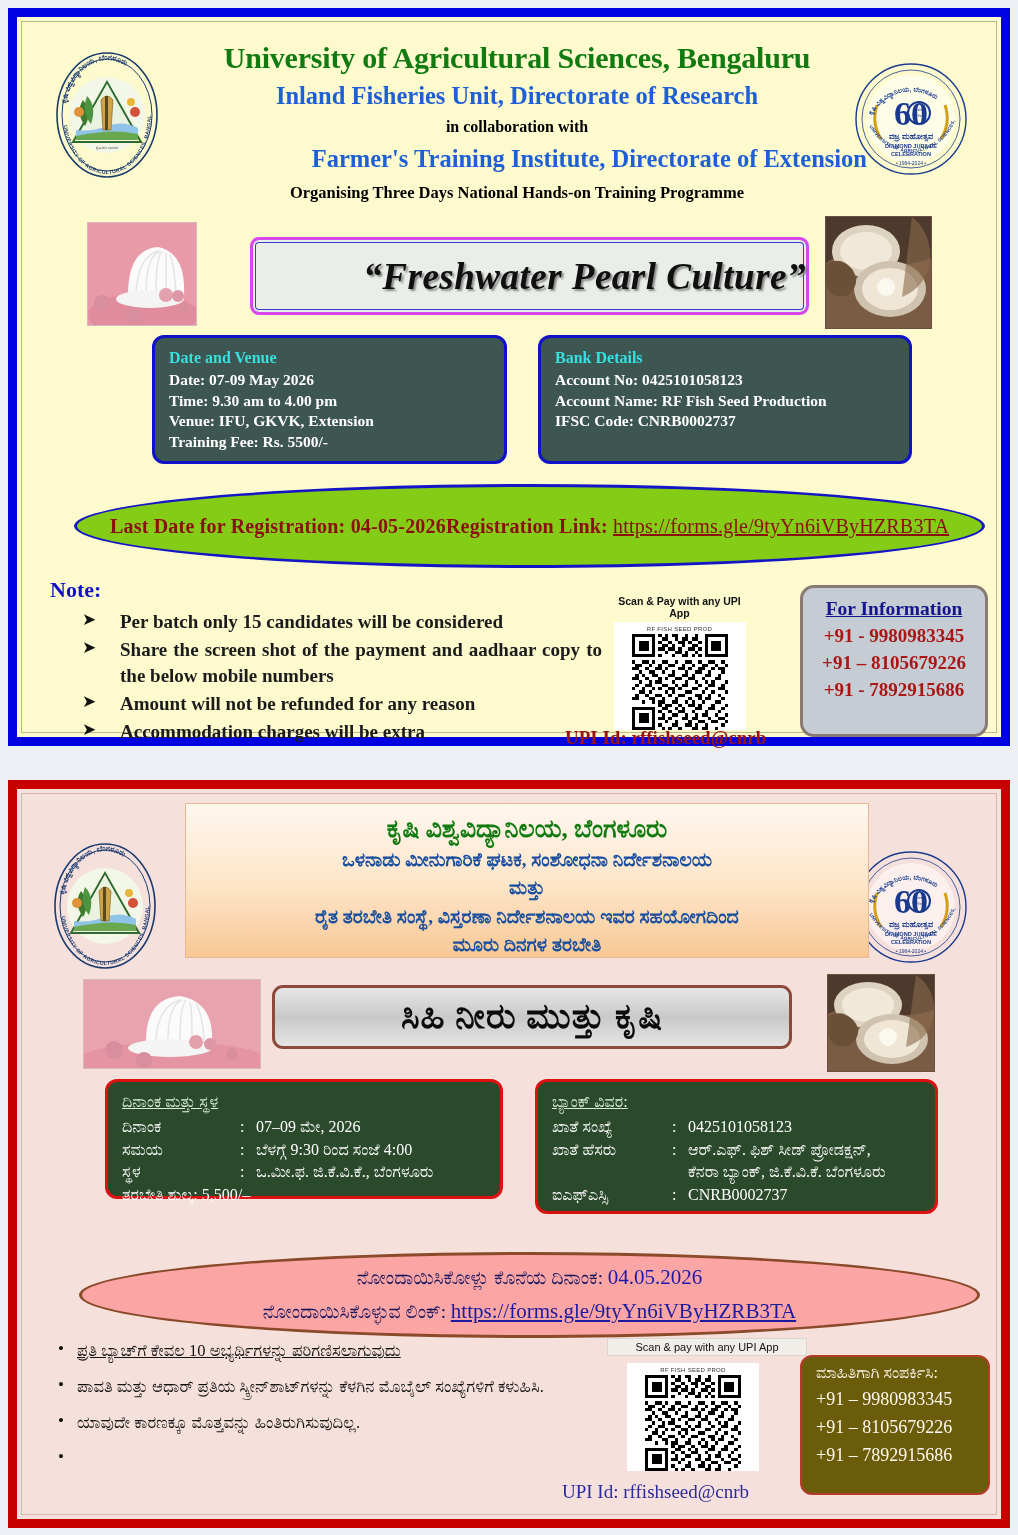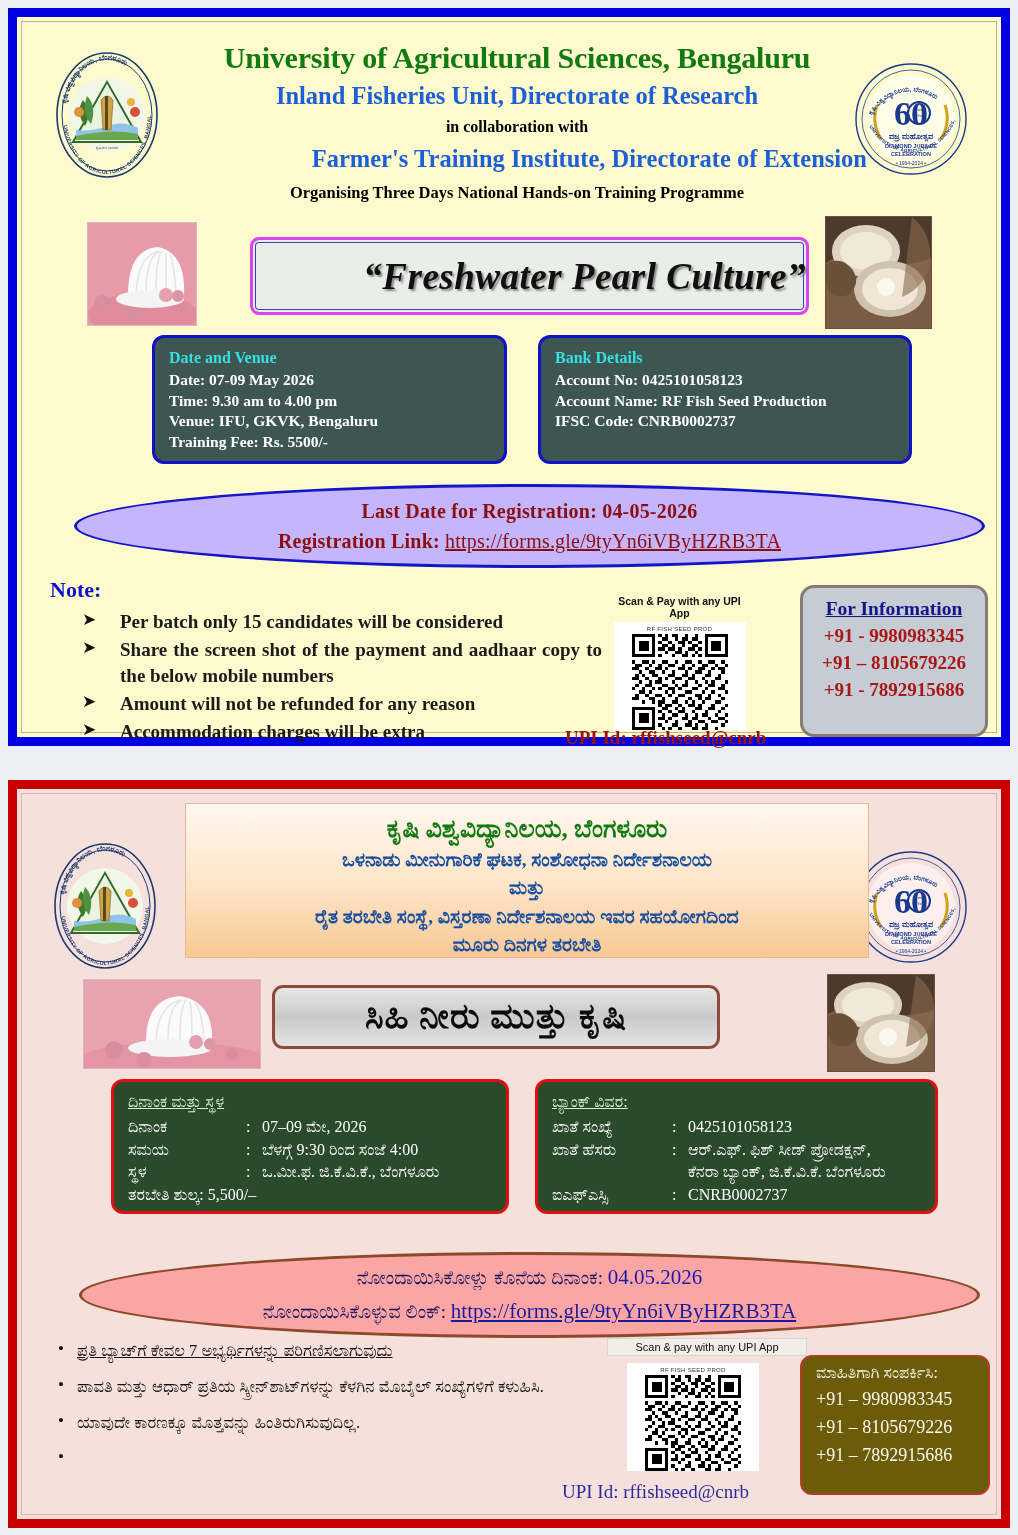--- a/index.html
+++ b/index.html
@@ -56,22 +56,22 @@
     font-size:15.5px;font-weight:bold;line-height:1.33;
   }
   .infobox .head{color:#36e0e0;font-size:16px;margin-bottom:2px;}
   #box-date{left:135px;top:318px;width:355px;height:129px;}
   #box-bank{left:521px;top:318px;width:374px;height:129px;}
   #box-bank .indent{padding-left:98px;}
 
   .ellipse{
     position:absolute;left:57px;top:467px;width:905px;height:78px;
     border:3px solid #1515c8;border-radius:50%;
-    background:#c4b5fd;
-    display:flex;flex-direction:column;align-items:center;justify-content:center;
+    background:#84cc16;
+    display:flex;align-items:center;justify-content:center;
   }
   .ellipse div{font-size:20px;font-weight:bold;color:#8b0e10;letter-spacing:.2px;line-height:1.5;}
   .ellipse .lnk{text-decoration:underline;font-weight:normal;}
 
   .note-label{position:absolute;left:33px;top:560px;font-size:22px;font-weight:bold;color:#1111cc;}
   .notes{position:absolute;left:65px;top:592px;width:520px;}
   .note-item{display:flex;align-items:flex-start;margin-bottom:3px;}
   .note-item .arw{width:30px;flex:0 0 30px;color:#111;font-size:17px;line-height:1.33;}
   .note-item .txt{font-size:19px;font-weight:bold;color:#1b1b1b;line-height:1.33;
       text-align:justify;text-justify:inter-word;margin-left:8px;}
@@ -109,34 +109,34 @@
   }
   .k-hdr .k1{font-size:25px;font-weight:bold;color:#117a11;line-height:1.35;}
   .k-hdr .k2{font-size:19px;font-weight:bold;color:#1a4fa0;line-height:1.5;}
 
   .k-img-shell{position:absolute;left:66px;top:190px;width:178px;height:90px;
      border:1px solid #d8b8c0;box-sizing:border-box;overflow:hidden;}
   .k-img-oyster{position:absolute;right:66px;top:185px;width:108px;height:98px;
      border:1px solid #6a5040;box-sizing:border-box;overflow:hidden;}
 
   .k-title{
-    position:absolute;left:255px;top:196px;width:448px;height:64px;
+    position:absolute;left:255px;top:196px;width:520px;height:64px;
     border:3px solid #8d4a3a;border-radius:11px;
     background:linear-gradient(180deg,#e7e7e7 0%,#c9c9c9 50%,#e4e4e4 100%);
     display:flex;align-items:center;justify-content:center;box-sizing:border-box;
   }
   .k-title span{font-size:35px;font-weight:bold;color:#0b0b0b;letter-spacing:1px;}
 
   .k-infobox{
     position:absolute;background:#2b4a2b;border:3px solid #dd1111;border-radius:12px;
     box-sizing:border-box;padding:9px 0 8px 14px;color:#ffffff;
     font-size:16px;line-height:1.4;
   }
   .k-infobox .head{color:#d8f0d8;text-decoration:underline;margin-bottom:3px;}
-  #k-box-date{left:94px;top:290px;width:398px;height:135px;}
+  #k-box-date{left:88px;top:290px;width:398px;height:120px;}
   #k-box-bank{left:518px;top:290px;width:403px;height:135px;}
   .k-row{display:flex;}
   .k-row .lbl{width:118px;flex:0 0 118px;}
   .k-row .col{width:16px;flex:0 0 16px;}
   #k-box-bank .k-row .lbl{width:120px;flex:0 0 120px;}
   .k-indent{padding-left:136px;}
 
   .k-ellipse{
     position:absolute;left:62px;top:463px;width:895px;height:80px;
     border:3px solid #8b4a2a;border-radius:50%;
@@ -273,21 +273,21 @@
     </div>
 
     <div class="title-banner">
       <span>“Freshwater Pearl Culture”</span>
     </div>
 
     <div class="infobox" id="box-date">
       <div class="head">Date and Venue</div>
       <div>Date: 07-09 May 2026</div>
       <div>Time: 9.30 am to 4.00 pm</div>
-      <div>Venue: IFU, GKVK, Bengaluru</div>
+      <div>Venue: IFU, GKVK, Extension</div>
       <div>Training Fee: Rs. 5500/-</div>
     </div>
 
     <div class="infobox" id="box-bank">
       <div class="head">Bank Details</div>
       <div>Account No: 0425101058123</div>
       <div>Account Name: RF Fish Seed Production</div>
       <div>IFSC Code: CNRB0002737</div>
     </div>
 
@@ -686,21 +686,21 @@
         <span>ನೋಂದಾಯಿಸಿಕೋಳ್ಲು ಕೊನೆಯ ದಿನಾಂಕ: </span><span class="big">04.05.2026</span>
       </div>
       <div>
         <span>ನೋಂದಾಯಿಸಿಕೊಳ್ಳುವ ಲಿಂಕ್: </span><span class="lnk">https://forms.gle/9tyYn6iVByHZRB3TA</span>
       </div>
     </div>
 
     <div class="k-notes">
       <div class="k-note first">
         <span class="dot">•</span>
-        <span class="txt">ಪ್ರತಿ ಬ್ಯಾಚ್‌ಗೆ ಕೇವಲ 7 ಅಭ್ಯರ್ಥಿಗಳನ್ನು ಪರಿಗಣಿಸಲಾಗುವುದು</span>
+        <span class="txt">ಪ್ರತಿ ಬ್ಯಾಚ್‌ಗೆ ಕೇವಲ 10 ಅಭ್ಯರ್ಥಿಗಳನ್ನು ಪರಿಗಣಿಸಲಾಗುವುದು</span>
       </div>
       <div class="k-note">
         <span class="dot">•</span>
         <span class="txt">ಪಾವತಿ ಮತ್ತು ಆಧಾರ್ ಪ್ರತಿಯ ಸ್ಕ್ರೀನ್‌ಶಾಟ್‌ಗಳನ್ನು ಕೆಳಗಿನ ಮೊಬೈಲ್ ಸಂಖ್ಯೆಗಳಿಗೆ ಕಳುಹಿಸಿ.</span>
       </div>
       <div class="k-note">
         <span class="dot">•</span>
         <span class="txt">ಯಾವುದೇ ಕಾರಣಕ್ಕೂ ಮೊತ್ತವನ್ನು ಹಿಂತಿರುಗಿಸುವುದಿಲ್ಲ.</span>
       </div>
       <div class="k-note">

